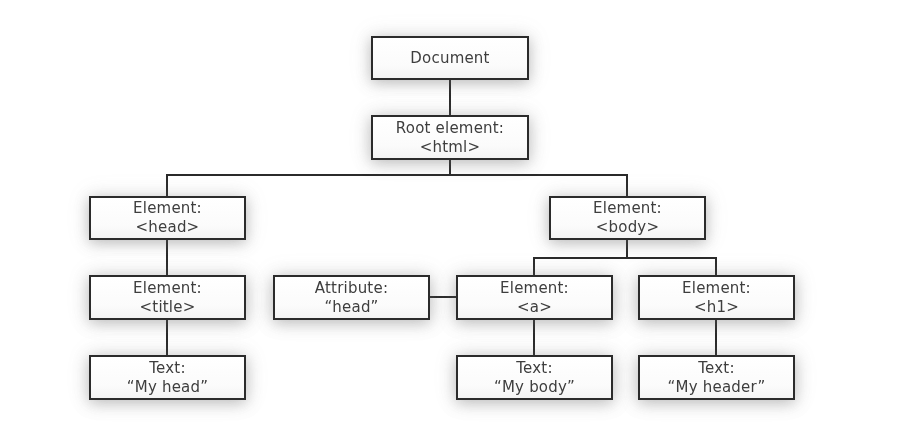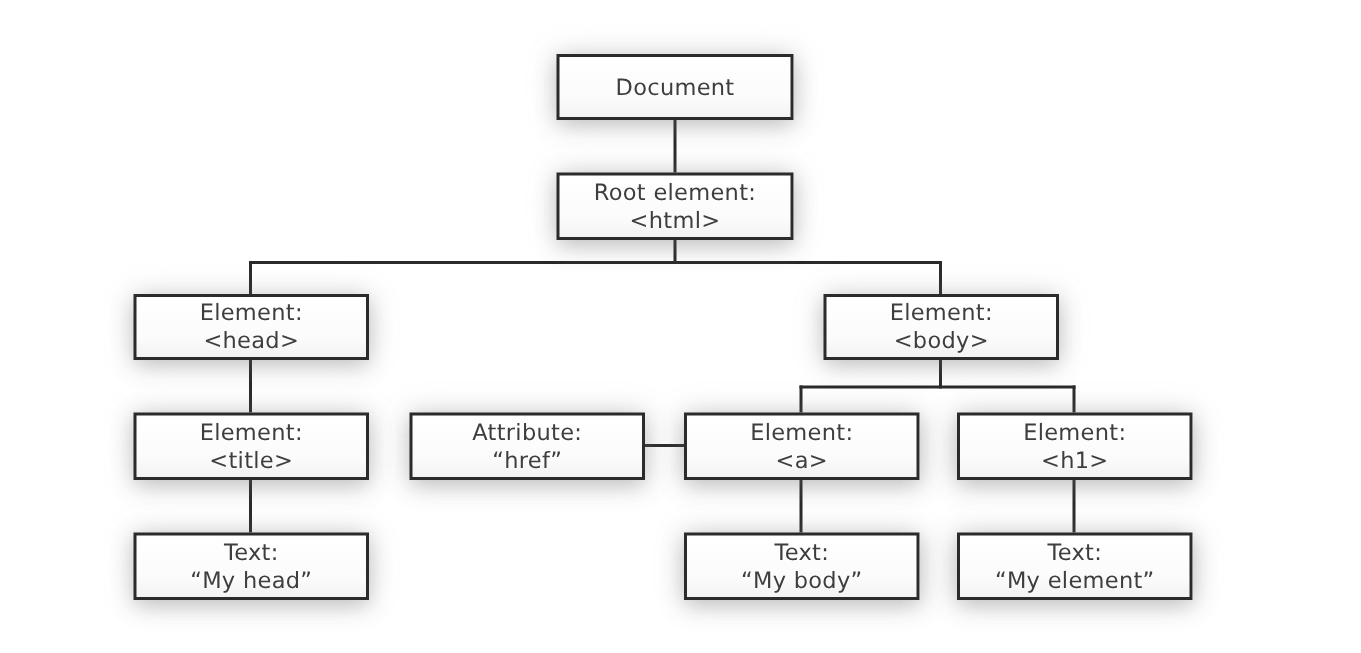--- a/index.html
+++ b/index.html
@@ -74,35 +74,35 @@
     <div class="node" style="left: 549px; top: 196px; width: 157px; height: 44px;">
       <span>Element:</span>
       <span>&lt;body&gt;</span>
     </div>
     <div class="node" style="left: 89px; top: 275px; width: 157px; height: 45px;">
       <span>Element:</span>
       <span>&lt;title&gt;</span>
     </div>
     <div class="node" style="left: 273px; top: 275px; width: 157px; height: 45px;">
       <span>Attribute:</span>
-      <span>“href”</span>
+      <span>“head”</span>
     </div>
     <div class="node" style="left: 456px; top: 275px; width: 157px; height: 45px;">
       <span>Element:</span>
       <span>&lt;a&gt;</span>
     </div>
     <div class="node" style="left: 638px; top: 275px; width: 157px; height: 45px;">
       <span>Element:</span>
       <span>&lt;h1&gt;</span>
     </div>
     <div class="node" style="left: 89px; top: 355px; width: 157px; height: 45px;">
       <span>Text:</span>
       <span>“My head”</span>
     </div>
     <div class="node" style="left: 456px; top: 355px; width: 157px; height: 45px;">
       <span>Text:</span>
       <span>“My body”</span>
     </div>
     <div class="node" style="left: 638px; top: 355px; width: 157px; height: 45px;">
       <span>Text:</span>
-      <span>“My element”</span>
+      <span>“My header”</span>
     </div>
   </div>
 
 </body></html>

